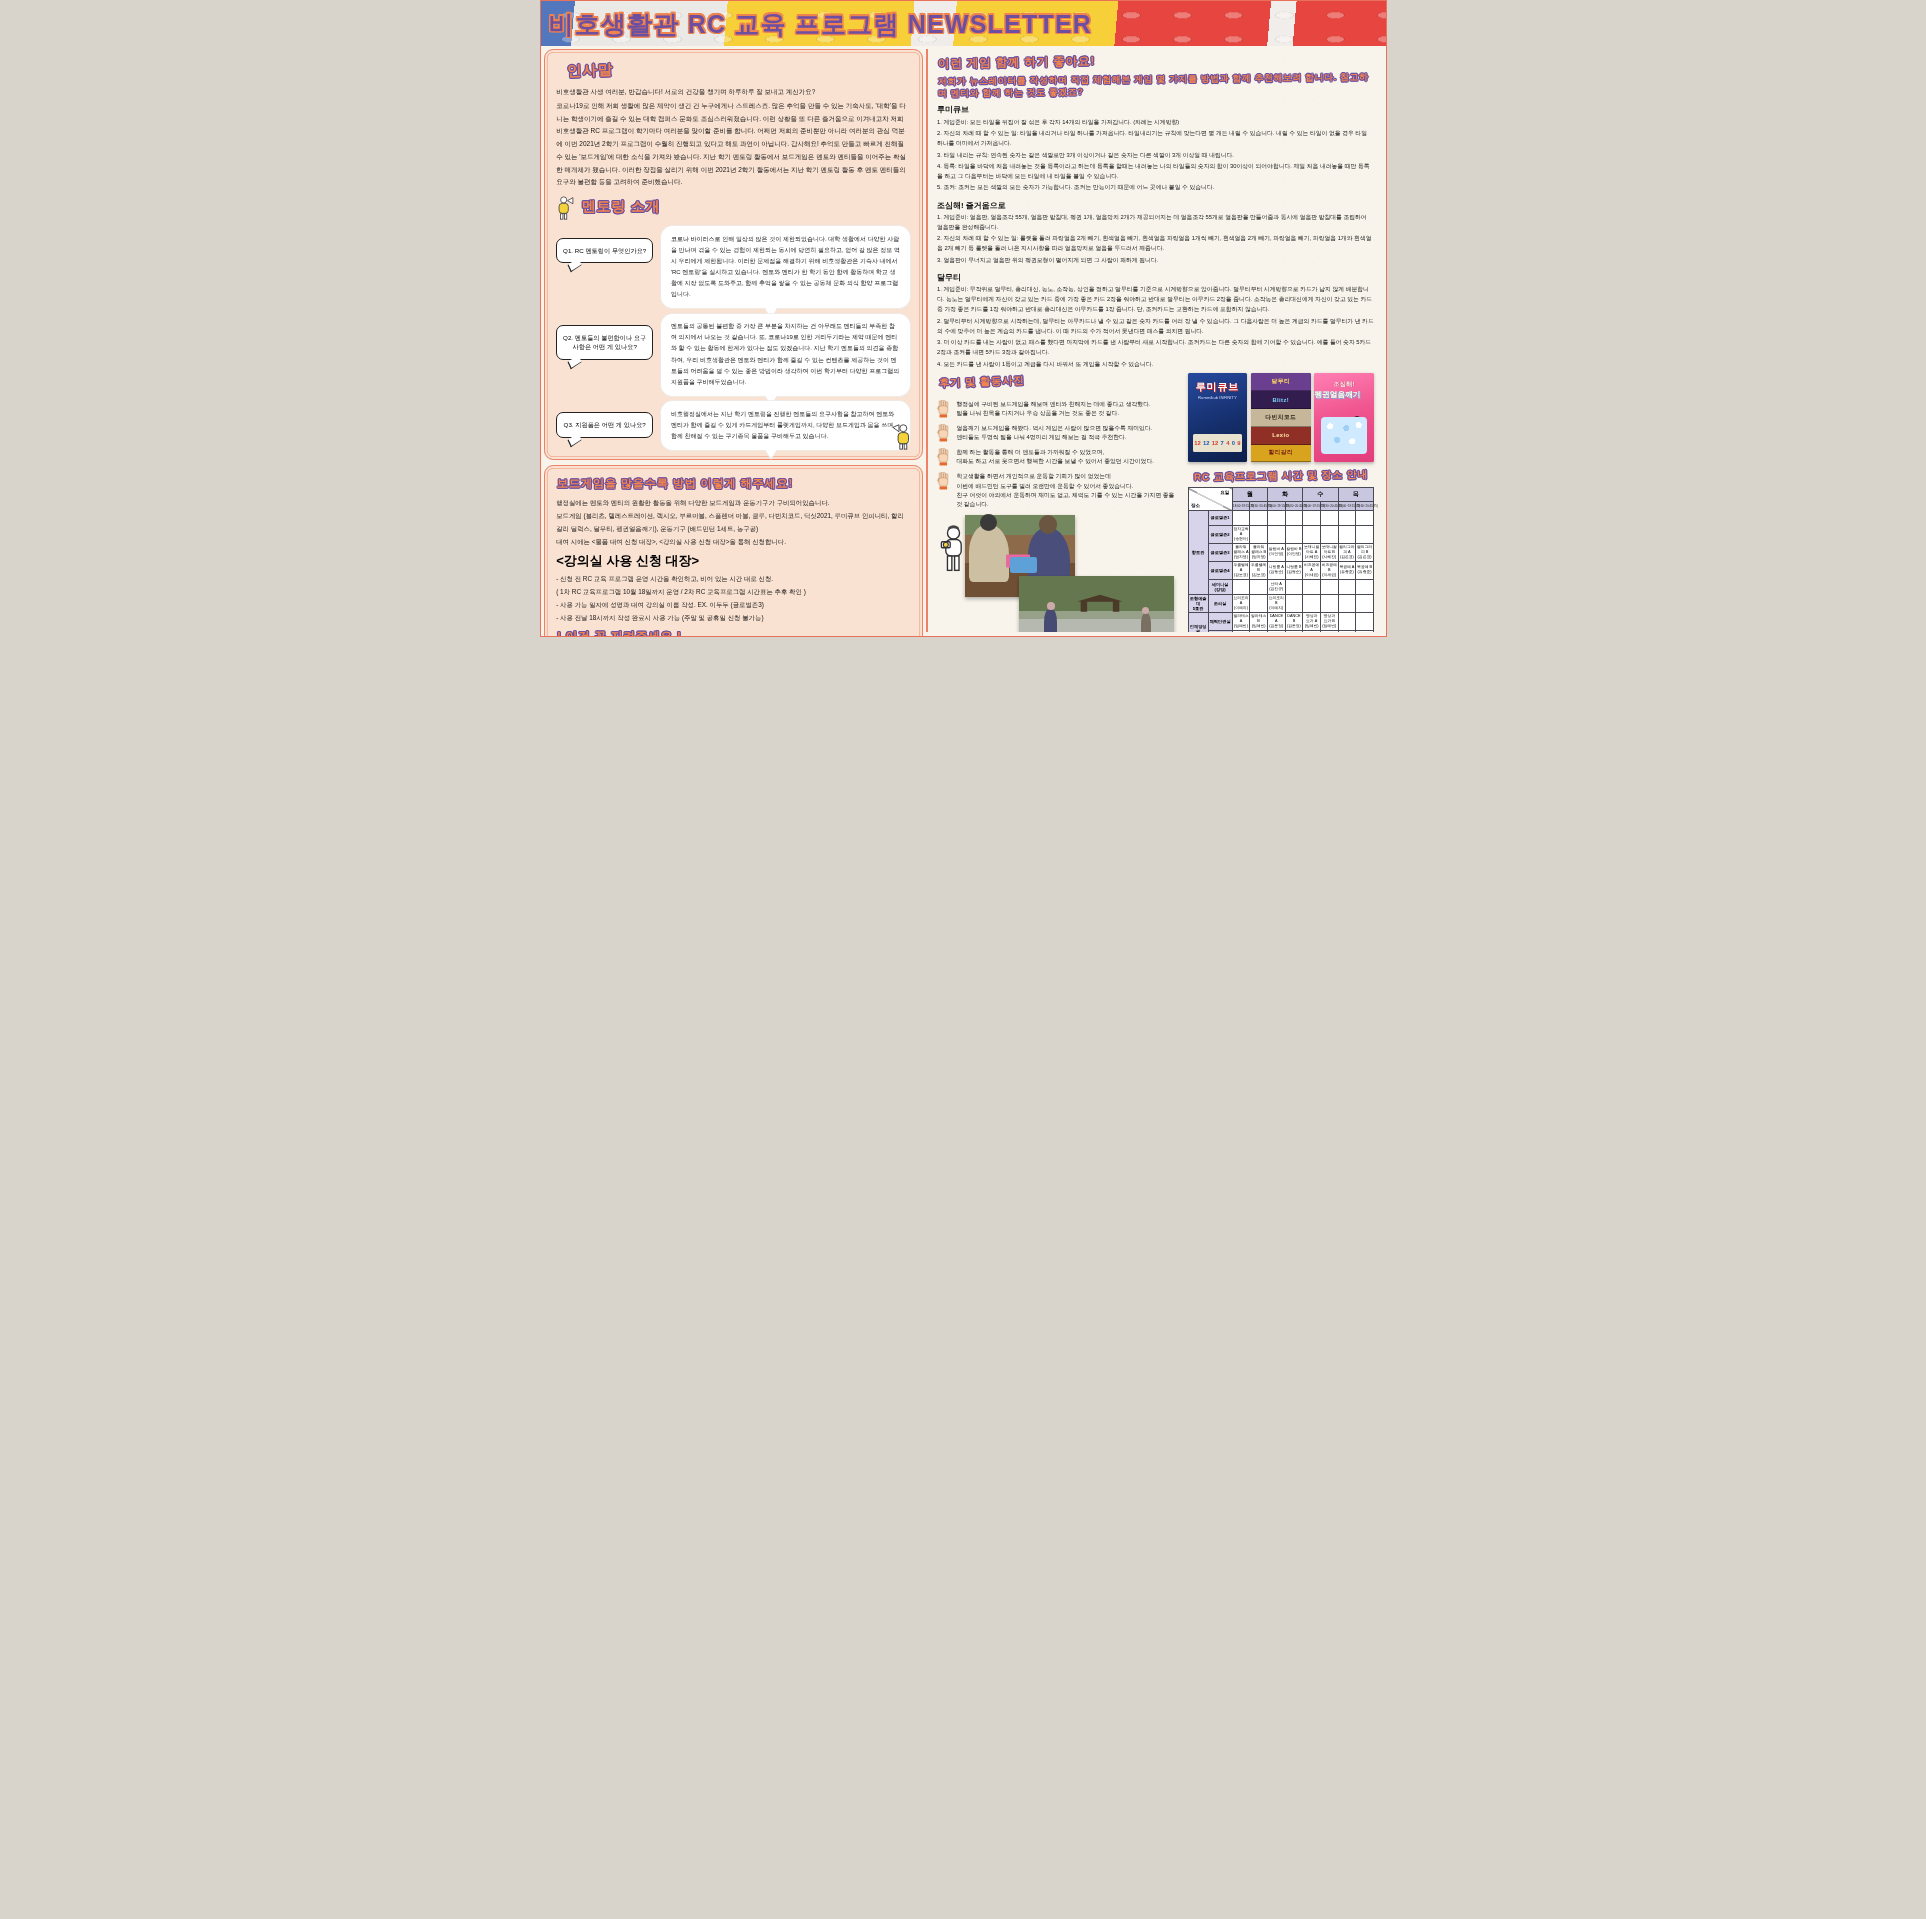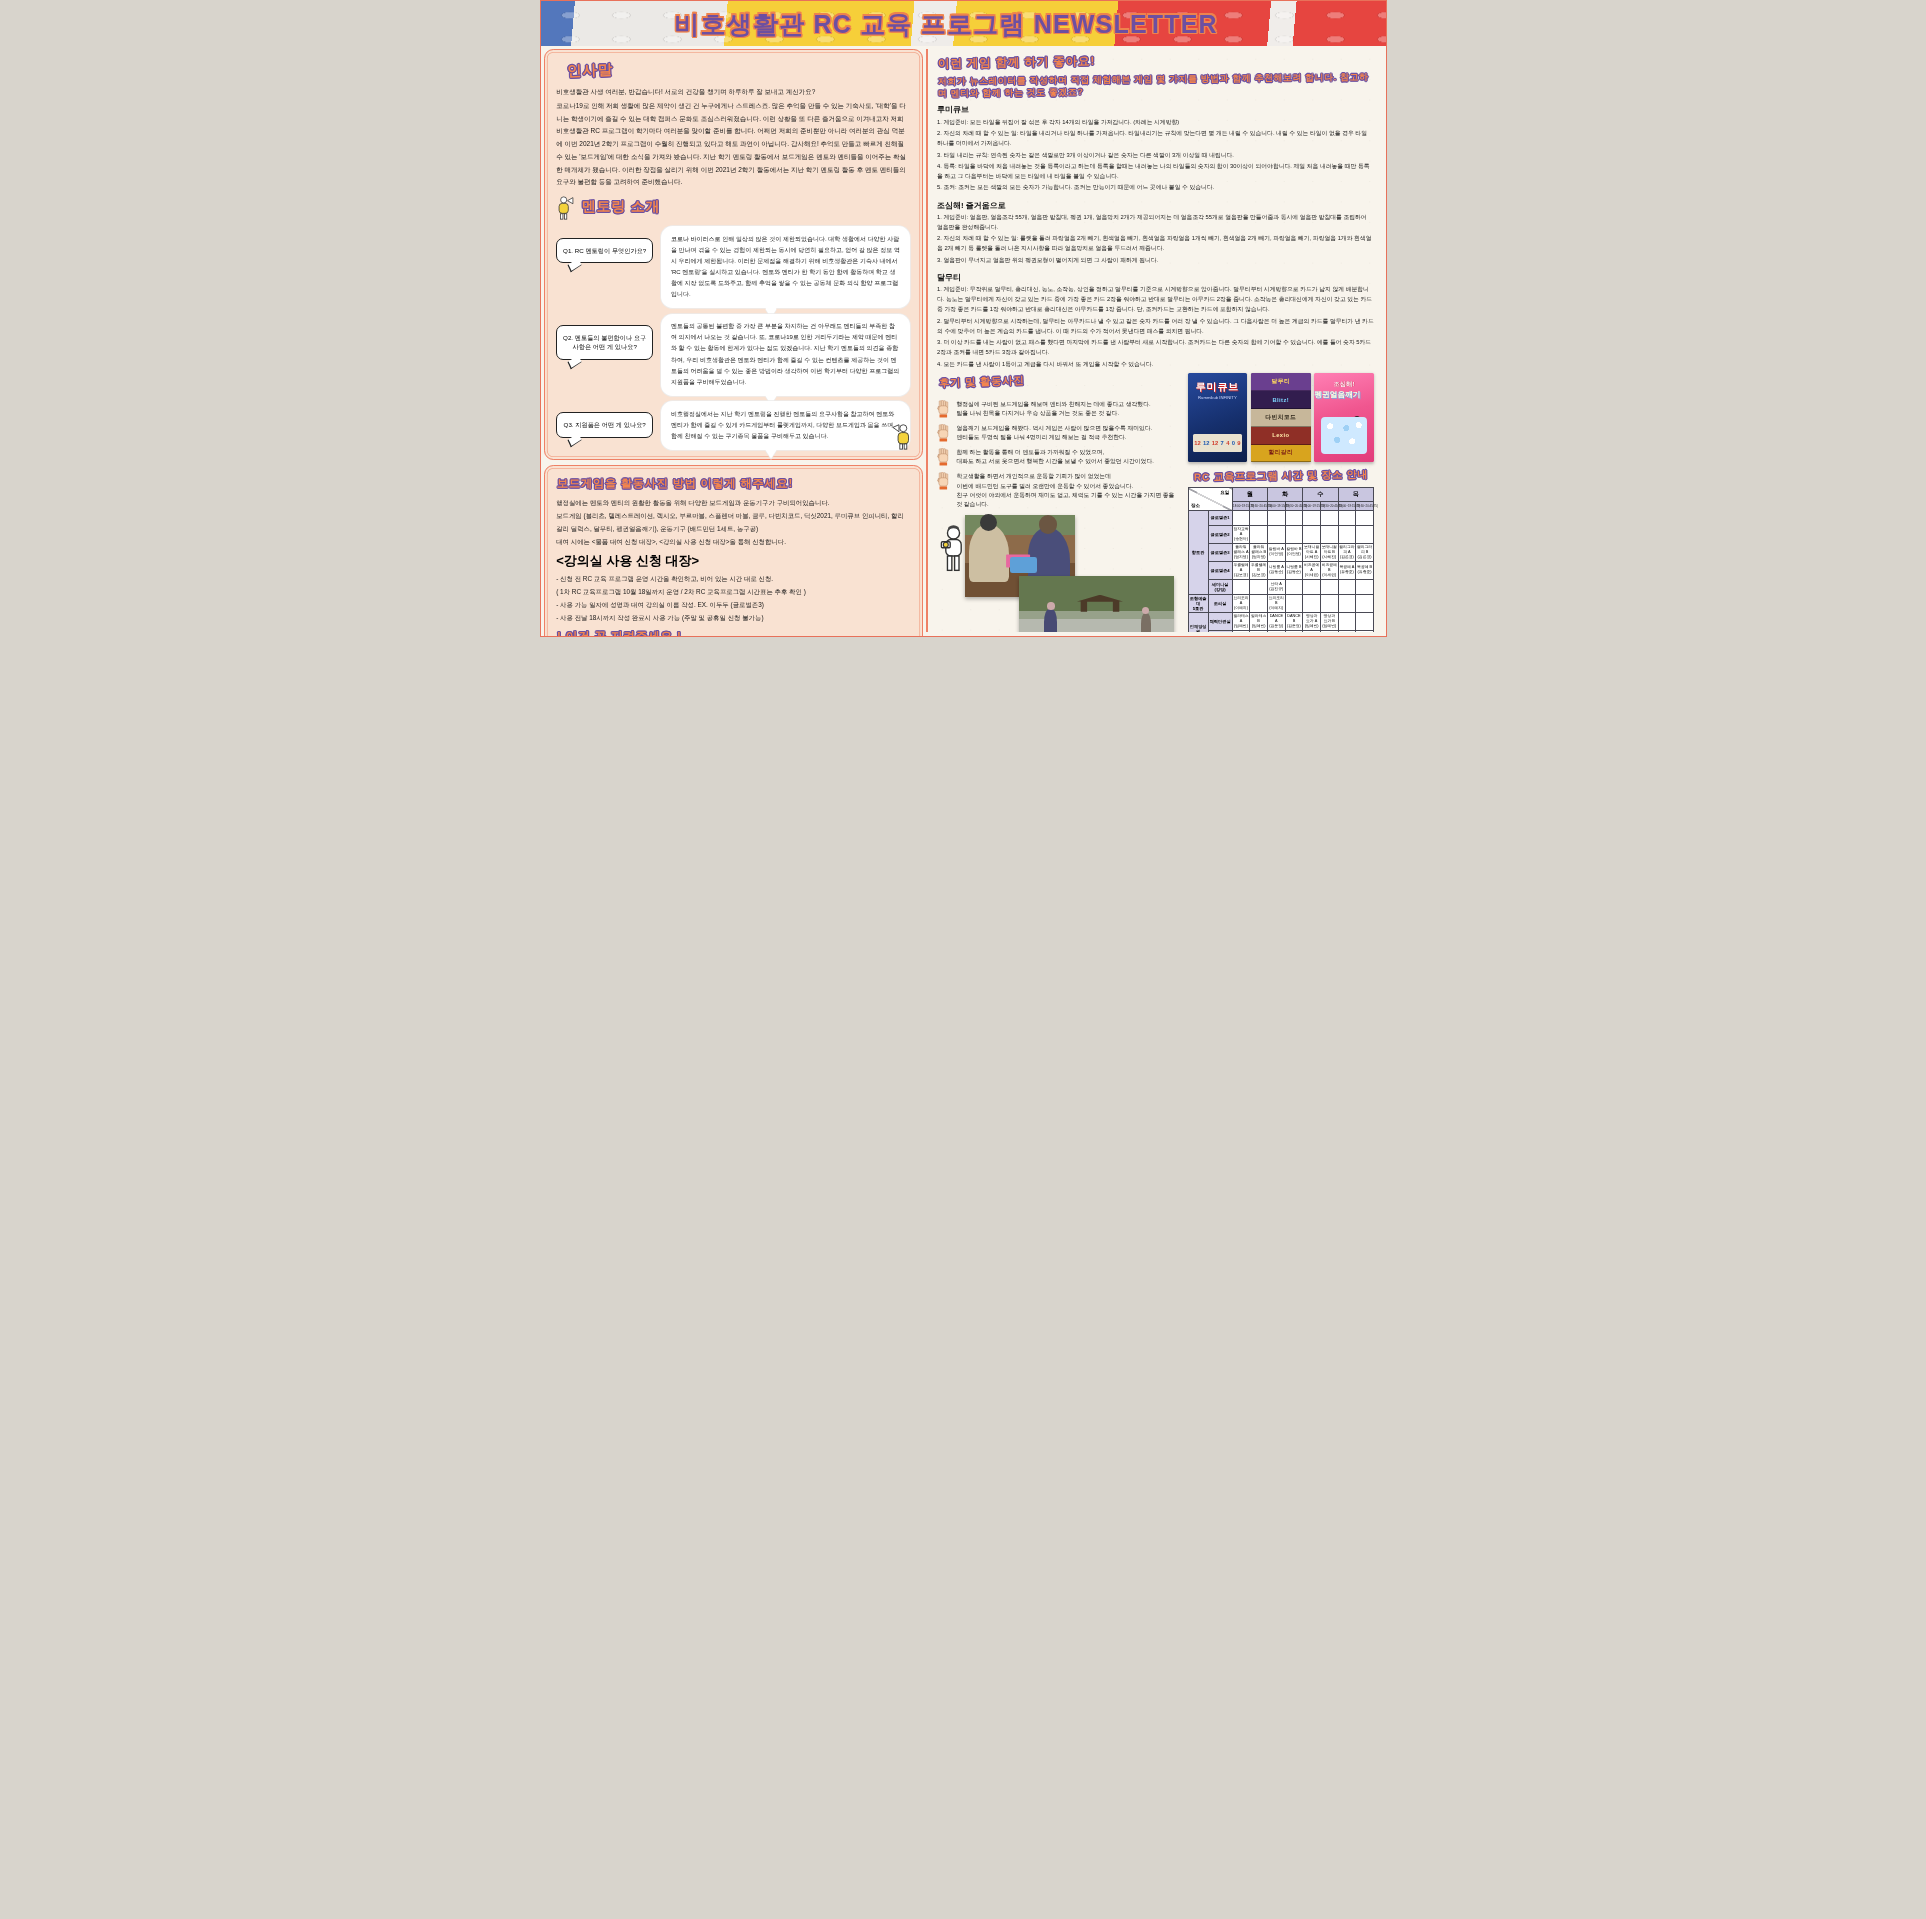--- a/index.html
+++ b/index.html
@@ -7,22 +7,22 @@
   .page { width:847px; height:637px; margin:0 auto; position:relative;
           background:#f8f4ec; border:1.2px solid #e8715a; overflow:hidden; }
 
   
   .banner { height:45px; position:relative; overflow:hidden;
     background:linear-gradient(95deg,#5377bc 0 4%, #ebe9e6 4% 22%, #f6cf39 22% 44%,
       #efece9 44% 49%, #f6cf39 49% 68%, #e64540 68% 86%, #f0edea 86% 89%, #e64540 89% 100%); }
   .banner::before { content:""; position:absolute; inset:0;
     background-image:radial-gradient(ellipse 14.6px 5.4px at center, rgba(255,255,255,0.30) 56%, rgba(0,0,0,0.14) 60%, transparent 67%);
     background-size:51px 24px; background-position:3.9px 2.3px; }
-  .banner-title { position:absolute; left:0; right:4%; top:50%; transform:translateY(-50%);
-    text-align:center; font-size:25px; font-weight:800; letter-spacing:1.2px; color:#6d4fa1;
+  .banner-title { position:absolute; left:8px; right:4%; top:50%; transform:translateY(-50%);
+    text-align:left; font-size:25px; font-weight:800; letter-spacing:1.2px; color:#6d4fa1;
     text-shadow:1.5px 0 0 #ef824d,-1.5px 0 0 #ef824d,0 1.5px 0 #ef824d,0 -1.5px 0 #ef824d,
       1.2px 1.2px 0 #ef824d,-1.2px 1.2px 0 #ef824d,1.2px -1.2px 0 #ef824d,-1.2px -1.2px 0 #ef824d; }
 
   .columns { display:flex; gap:3.9px; padding:3.1px; align-items:stretch; height:589px; }
   .left-col { width:379px; flex:none; display:flex; flex-direction:column; gap:5.4px; }
 
   .panel { background:#f9e2d2; border:1.2px solid #ee8166; border-radius:9.2px;
            box-shadow: inset 0 0 0 1.9px #f9e2d2, inset 0 0 0 2.7px #f2a98e; padding:9.2px 11.6px; position:relative; }
   .panel-top { flex:1.62; }
   .panel-bottom { flex:1; }
@@ -198,21 +198,21 @@
               <polygon points="2,10 16,4 16,20" fill="#fff" stroke="#333" stroke-width="2"></polygon>
               <circle cx="26" cy="12" r="8" fill="#fff" stroke="#333" stroke-width="2"></circle>
               <rect x="14" y="22" width="24" height="26" rx="8" fill="#f3d23c" stroke="#333" stroke-width="2"></rect>
               <rect x="18" y="48" width="6" height="12" fill="#fff" stroke="#333" stroke-width="2"></rect>
               <rect x="28" y="48" width="6" height="12" fill="#fff" stroke="#333" stroke-width="2"></rect>
             </svg>
         </span>
       </div>
 
       <div class="panel panel-bottom">
-        <div class="outline-heading h-rental">보드게임을 활동사진 방법 이렇게 해주세요!</div>
+        <div class="outline-heading h-rental">보드게임을 많을수록 방법 이렇게 해주세요!</div>
         <p class="rental-line">행정실에는 멘토와 멘티의 원활한 활동을 위해 다양한 보드게임과 운동기구가 구비되어있습니다.</p>
         <p class="rental-line">보드게임 (블리츠, 텔레스트레이션, 렉시오, 부르마블, 스플렌더 마블, 클루, 다빈치코드, 딕싯2021, 루미큐브 인피니티, 할리갈리 딜럭스, 달무티, 펭귄얼음깨기), 운동기구 (배드민턴 1세트, 농구공)</p>
         <p class="rental-line">대여 시에는 &lt;물품 대여 신청 대장&gt;, &lt;강의실 사용 신청 대장&gt;을 통해 신청합니다.</p>
         <p class="ledger-title">&lt;강의실 사용 신청 대장&gt;</p>
         <p class="rental-line">- 신청 전 RC 교육 프로그램 운영 시간을 확인하고, 비어 있는 시간 대로 신청.</p>
         <p class="rental-line">( 1차 RC 교육프로그램 10월 18일까지 운영 / 2차 RC 교육프로그램 시간표는 추후 확인 )</p>
         <p class="rental-line">- 사용 가능 일자에 성명과 대여 강의실 이름 작성.  EX. 이두두 (글로벌존3)</p>
         <p class="rental-line">- 사용 전날 18시까지 작성 완료시 사용 가능 (주말 및 공휴일 신청 불가능)</p>
         <div class="outline-heading h-rules">! 이건 꼭 지켜주세요 !</div>
         

